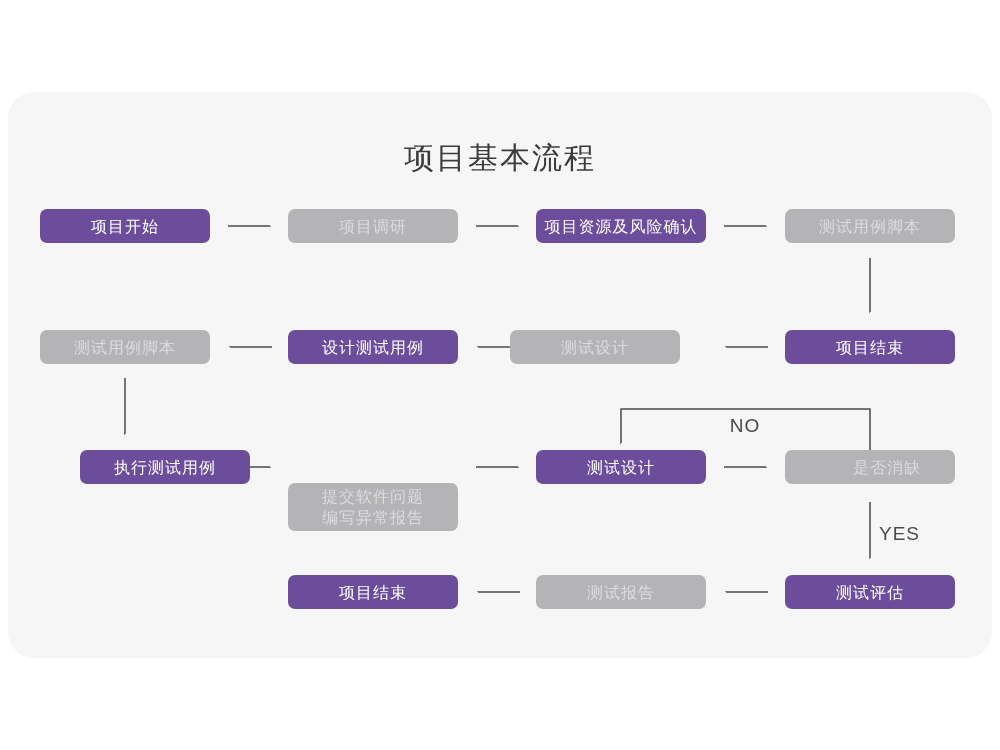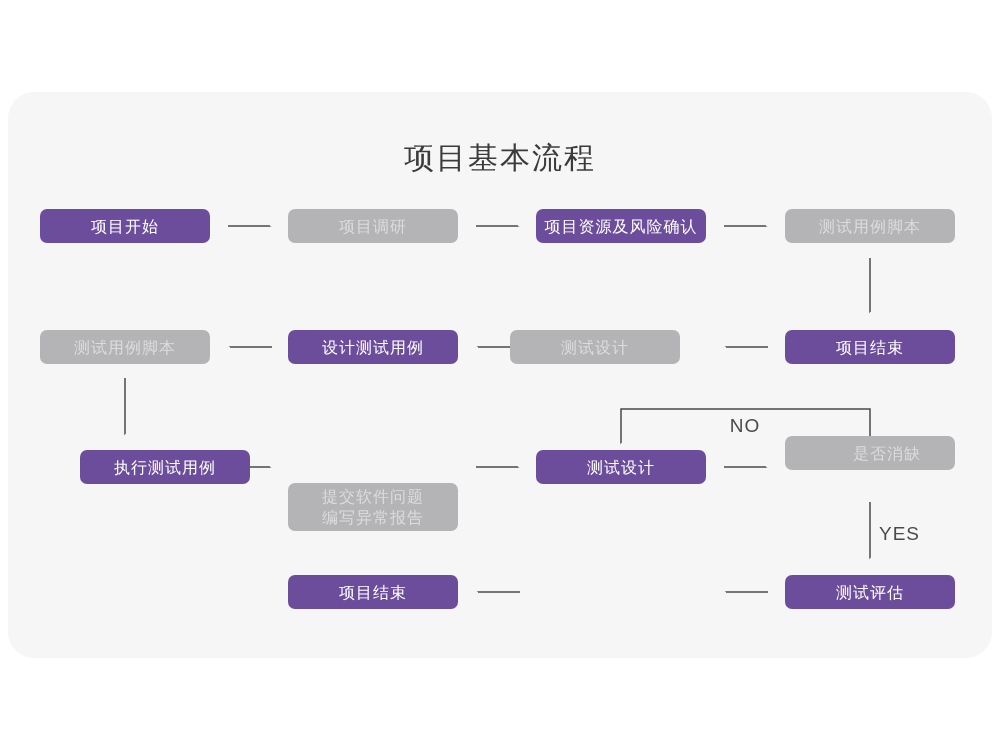--- a/index.html
+++ b/index.html
@@ -135,18 +135,19 @@
 
   <div class="node gray" style="left:40px;  top:330px;">测试用例脚本</div>
   <div class="node purple" style="left:288px; top:330px;">设计测试用例</div>
   <div class="node gray" style="left:510px; top:330px;">测试设计</div>
   <div class="node purple" style="left:785px; top:330px;">项目结束</div>
 
   <div class="node purple" style="left:40px;  top:450px;margin-left:40px;">执行测试用例</div>
   <div class="node gray tall" style="left:288px; top:443px;">提交软件问题
 编写异常报告</div>
   <div class="node purple" style="left:536px; top:450px;">测试设计</div>
-  <div class="node gray" style="left:785px; top:436px;padding-left:34px;">是否消缺</div>
+  <div class="node gray" style="left:785px; top:450px;padding-left:34px;">是否消缺</div>
 
   <div class="node purple" style="left:288px; top:575px;">项目结束</div>
+  <div class="node gray" style="left:536px; top:575px;">测试报告</div>
   <div class="node purple" style="left:785px; top:575px;">测试评估</div>
 
 </div>
 
 </body></html>

